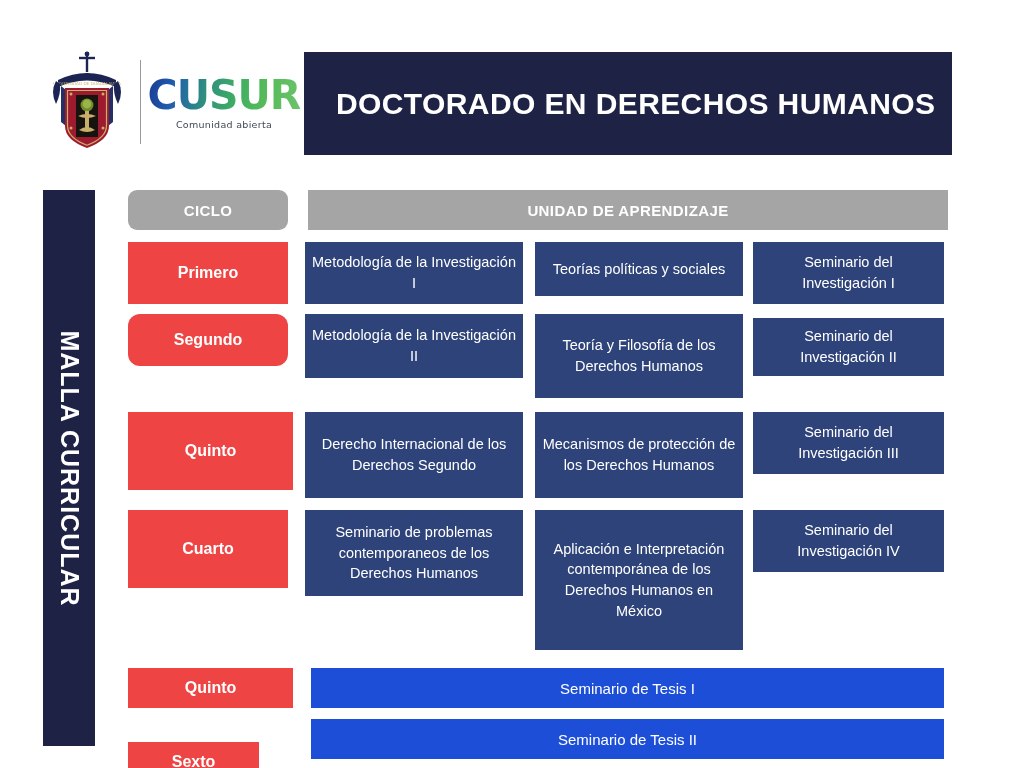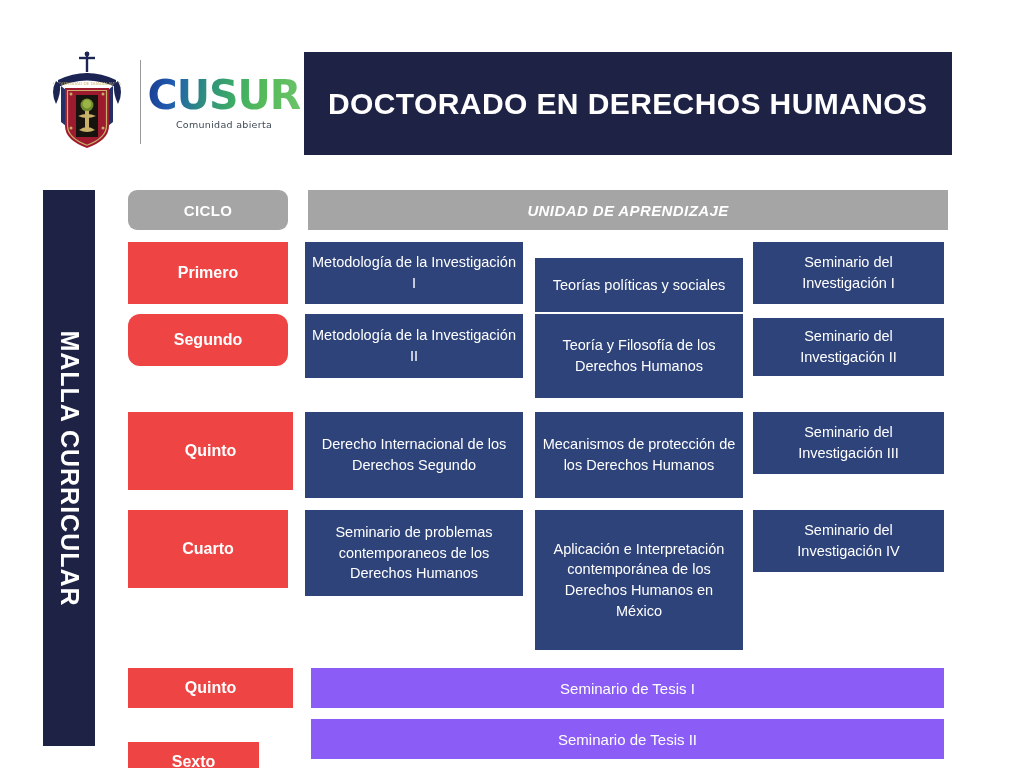--- a/index.html
+++ b/index.html
@@ -89,21 +89,21 @@
     display: flex;
     align-items: center;
   }
 
   #title-text {
     color: #ffffff;
     font-family: "Liberation Sans", sans-serif;
     font-size: 30px;
     font-weight: bold;
     letter-spacing: 0.4px;
-    padding-left: 24px;
+    padding-left: 32px;
     white-space: nowrap;
   }
 
   
   #side-banner {
     position: absolute;
     left: 43px;
     top: 190px;
     width: 52px;
     height: 556px;
@@ -174,21 +174,21 @@
     line-height: 1.42;
     display: flex;
     align-items: center;
     justify-content: center;
     text-align: center;
     padding: 4px 7px;
   }
 
   .wide-course {
     position: absolute;
-    background: #8b5cf6;
+    background: #1d4ed8;
     color: #ffffff;
     font-family: "Liberation Sans", sans-serif;
     font-size: 15px;
     display: flex;
     align-items: center;
     justify-content: center;
     text-align: center;
   }
 </style>
 </head>
@@ -244,27 +244,27 @@
   </div>
 
   <div id="side-banner">
     <div id="side-banner-label">MALLA CURRICULAR</div>
   </div>
 
   <div id="grid">
 
     <div class="row" style="top:0;height:40px;">
       <div class="head-cell" style="left:0;top:0;width:160px;height:40px;border-radius:9px;">CICLO</div>
-      <div class="head-cell" style="left:180px;top:0;width:640px;height:40px;font-style:italic;">UNIDAD DE APRENDIZAJE</div>
+      <div class="head-cell" style="left:180px;top:0;width:640px;height:40px;">UNIDAD DE APRENDIZAJE</div>
     </div>
 
     <div class="row" style="top:52px;height:62px;">
       <div class="cycle-cell" style="top:0;width:160px;height:62px;">Primero</div>
       <div class="course" style="left:177px;top:0;width:218px;height:62px;">Metodología de la Investigación I</div>
-      <div class="course" style="left:407px;top:16px;width:208px;height:54px;">Teorías políticas y sociales</div>
+      <div class="course" style="left:407px;top:0;width:208px;height:54px;">Teorías políticas y sociales</div>
       <div class="course" style="left:625px;top:0;width:191px;height:62px;">Seminario del Investigación I</div>
     </div>
 
     <div class="row" style="top:124px;height:80px;">
       <div class="cycle-cell" style="top:0;width:160px;height:52px;border-radius:12px;">Segundo</div>
       <div class="course" style="left:177px;top:0;width:218px;height:64px;">Metodología de la Investigación II</div>
       <div class="course" style="left:407px;top:0;width:208px;height:84px;">Teoría y Filosofía de los Derechos Humanos</div>
       <div class="course" style="left:625px;top:4px;width:191px;height:58px;">Seminario del Investigación II</div>
     </div>
 

